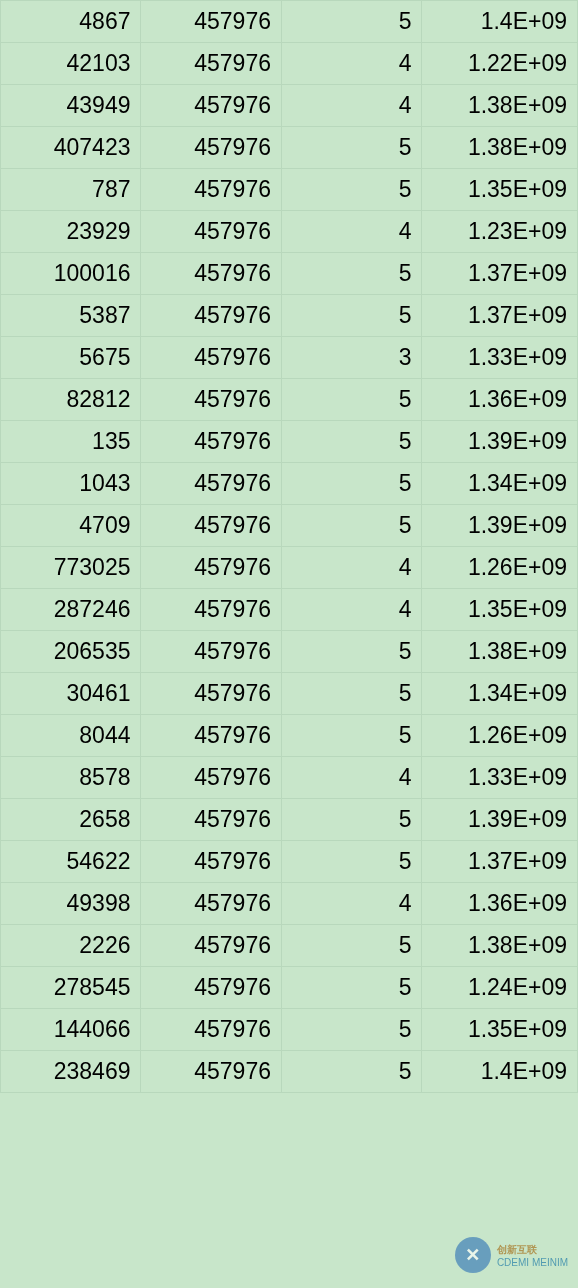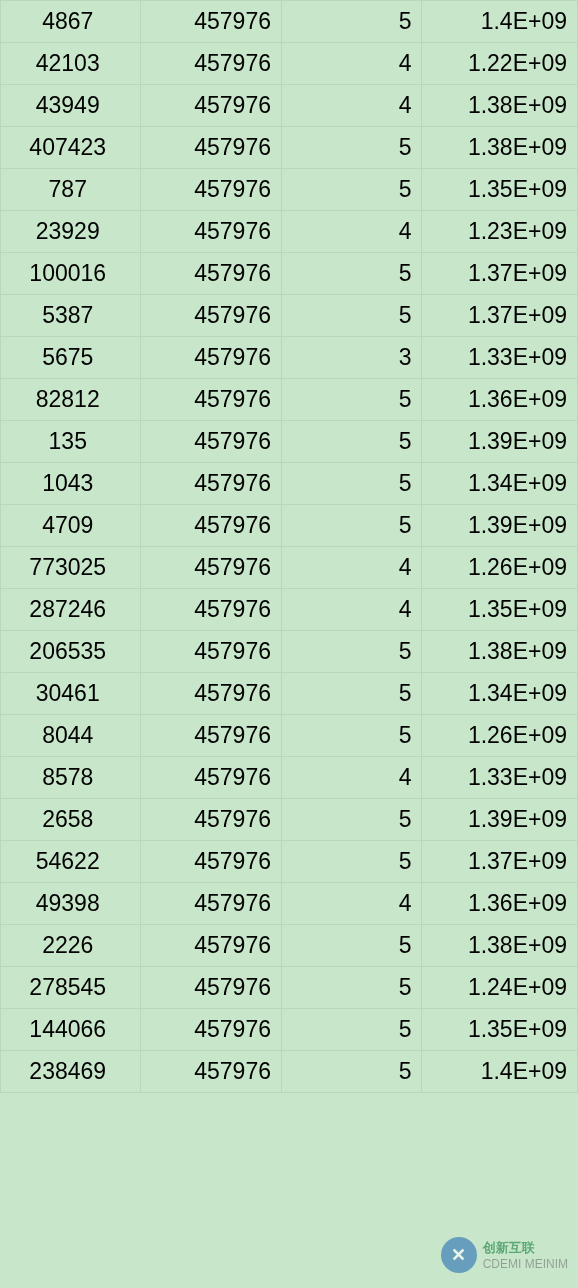--- a/index.html
+++ b/index.html
@@ -28,21 +28,20 @@
       display: table-cell;
       text-align: right;
       padding: 7px 10px 7px 4px;
       border: 1px solid #b8d8bc;
       color: #000;
       vertical-align: middle;
       height: 41px;
     }
     .col-a {
       width: 140px;
-      text-align: center;
     }
     .col-b {
       width: 140px;
     }
     .col-c {
       width: 140px;
     }
     .col-d {
       width: 155px;
     }
@@ -63,26 +62,26 @@
       background: #2a6fb5;
       border-radius: 50%;
       display: flex;
       align-items: center;
       justify-content: center;
       color: white;
       font-weight: bold;
       font-size: 18px;
     }
     .watermark-text {
-      font-size: 12px;
-      color: #737373;
+      font-size: 10px;
+      color: #0369a1;
     }
     .watermark-cn {
-      font-size: 13px;
-      color: #15803d;
+      font-size: 10px;
+      color: #a16207;
       font-weight: bold;
     }
   </style>
 </head>
 <body>
 
 <div class="spreadsheet" id="sheet">
 <div class="row">
       <div class="cell col-a">4867</div>
       <div class="cell col-b">457976</div>

